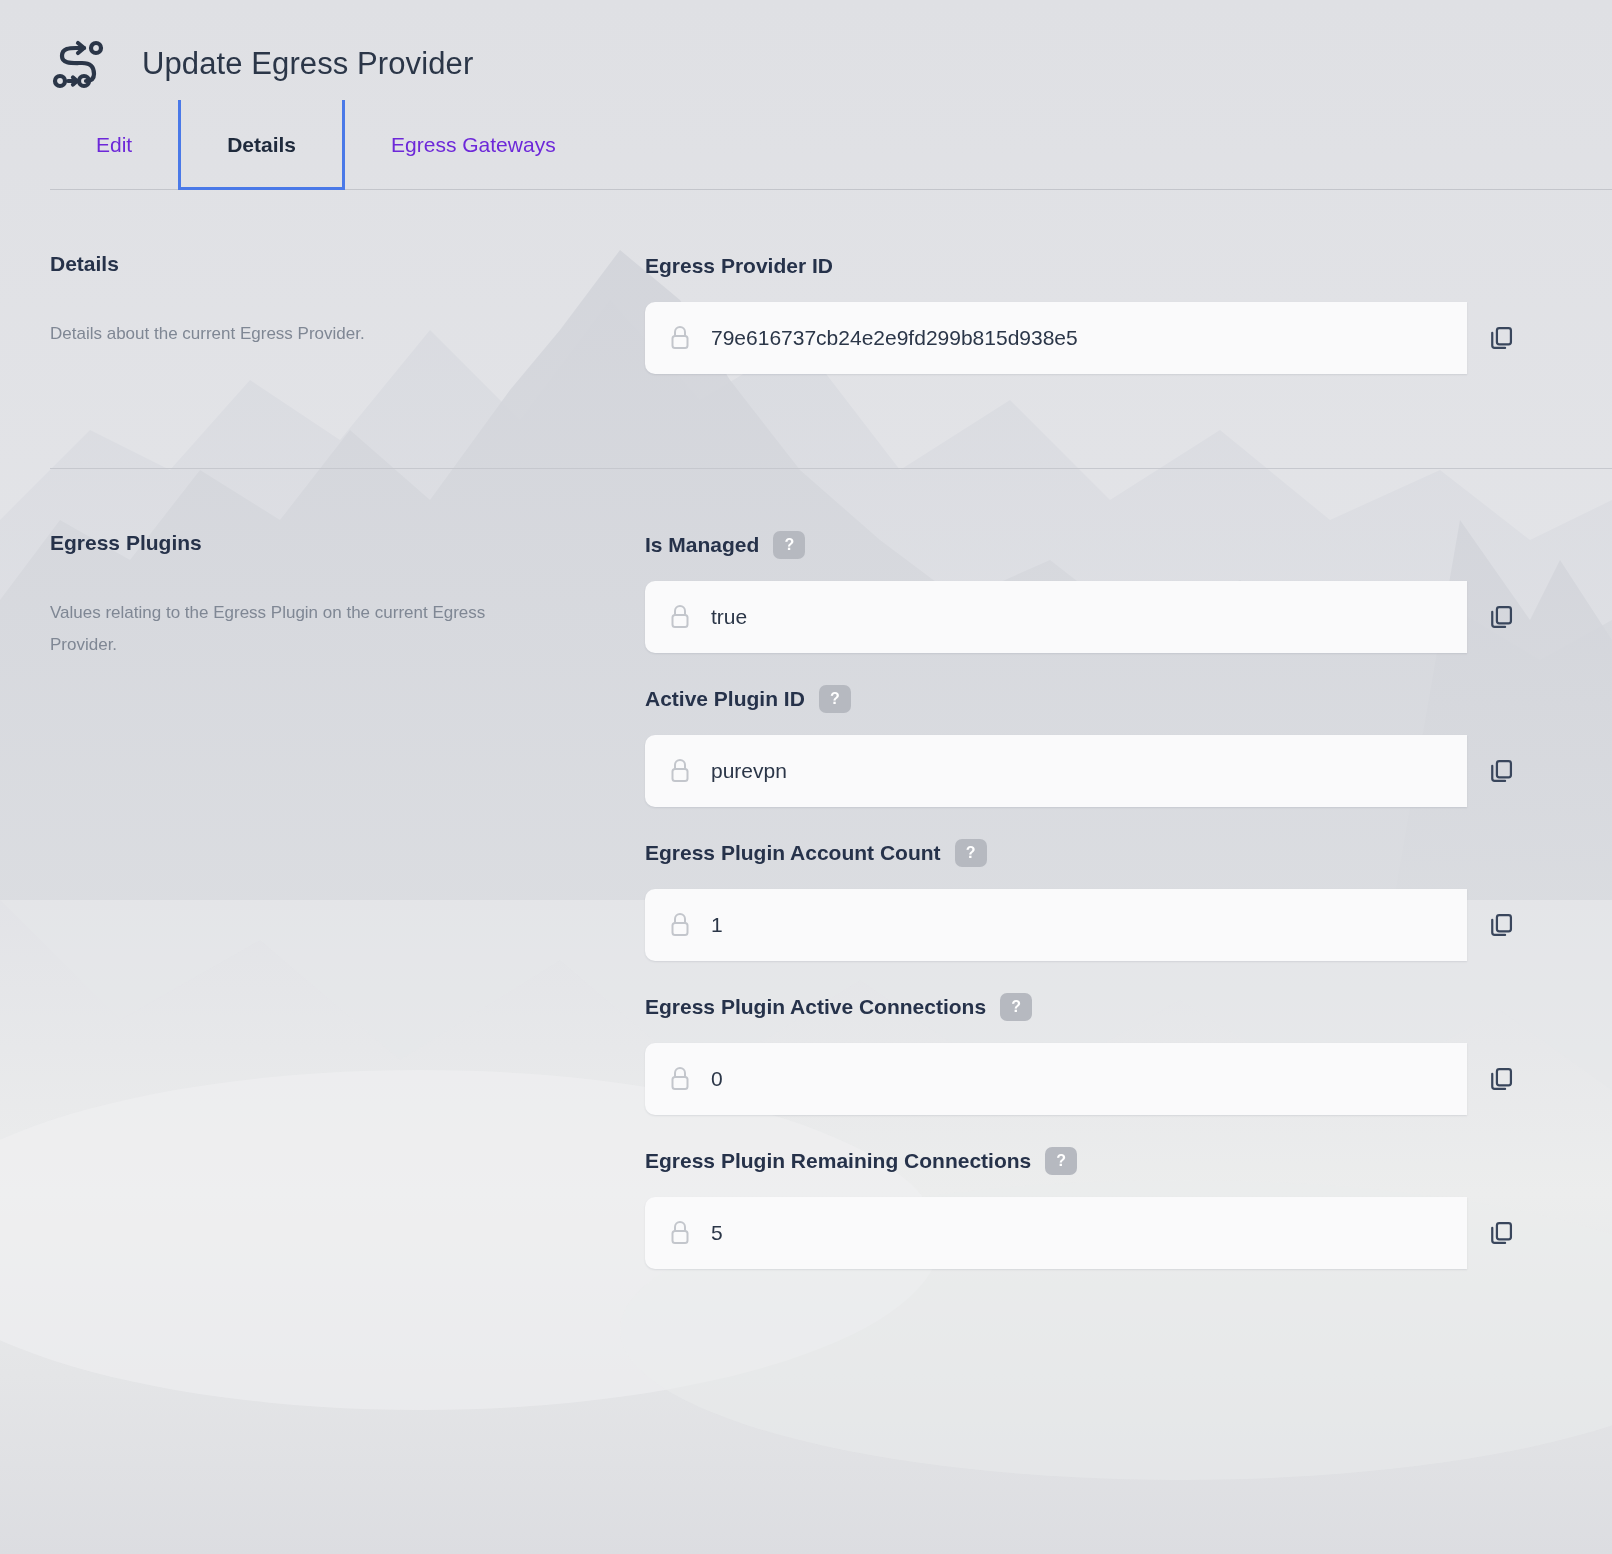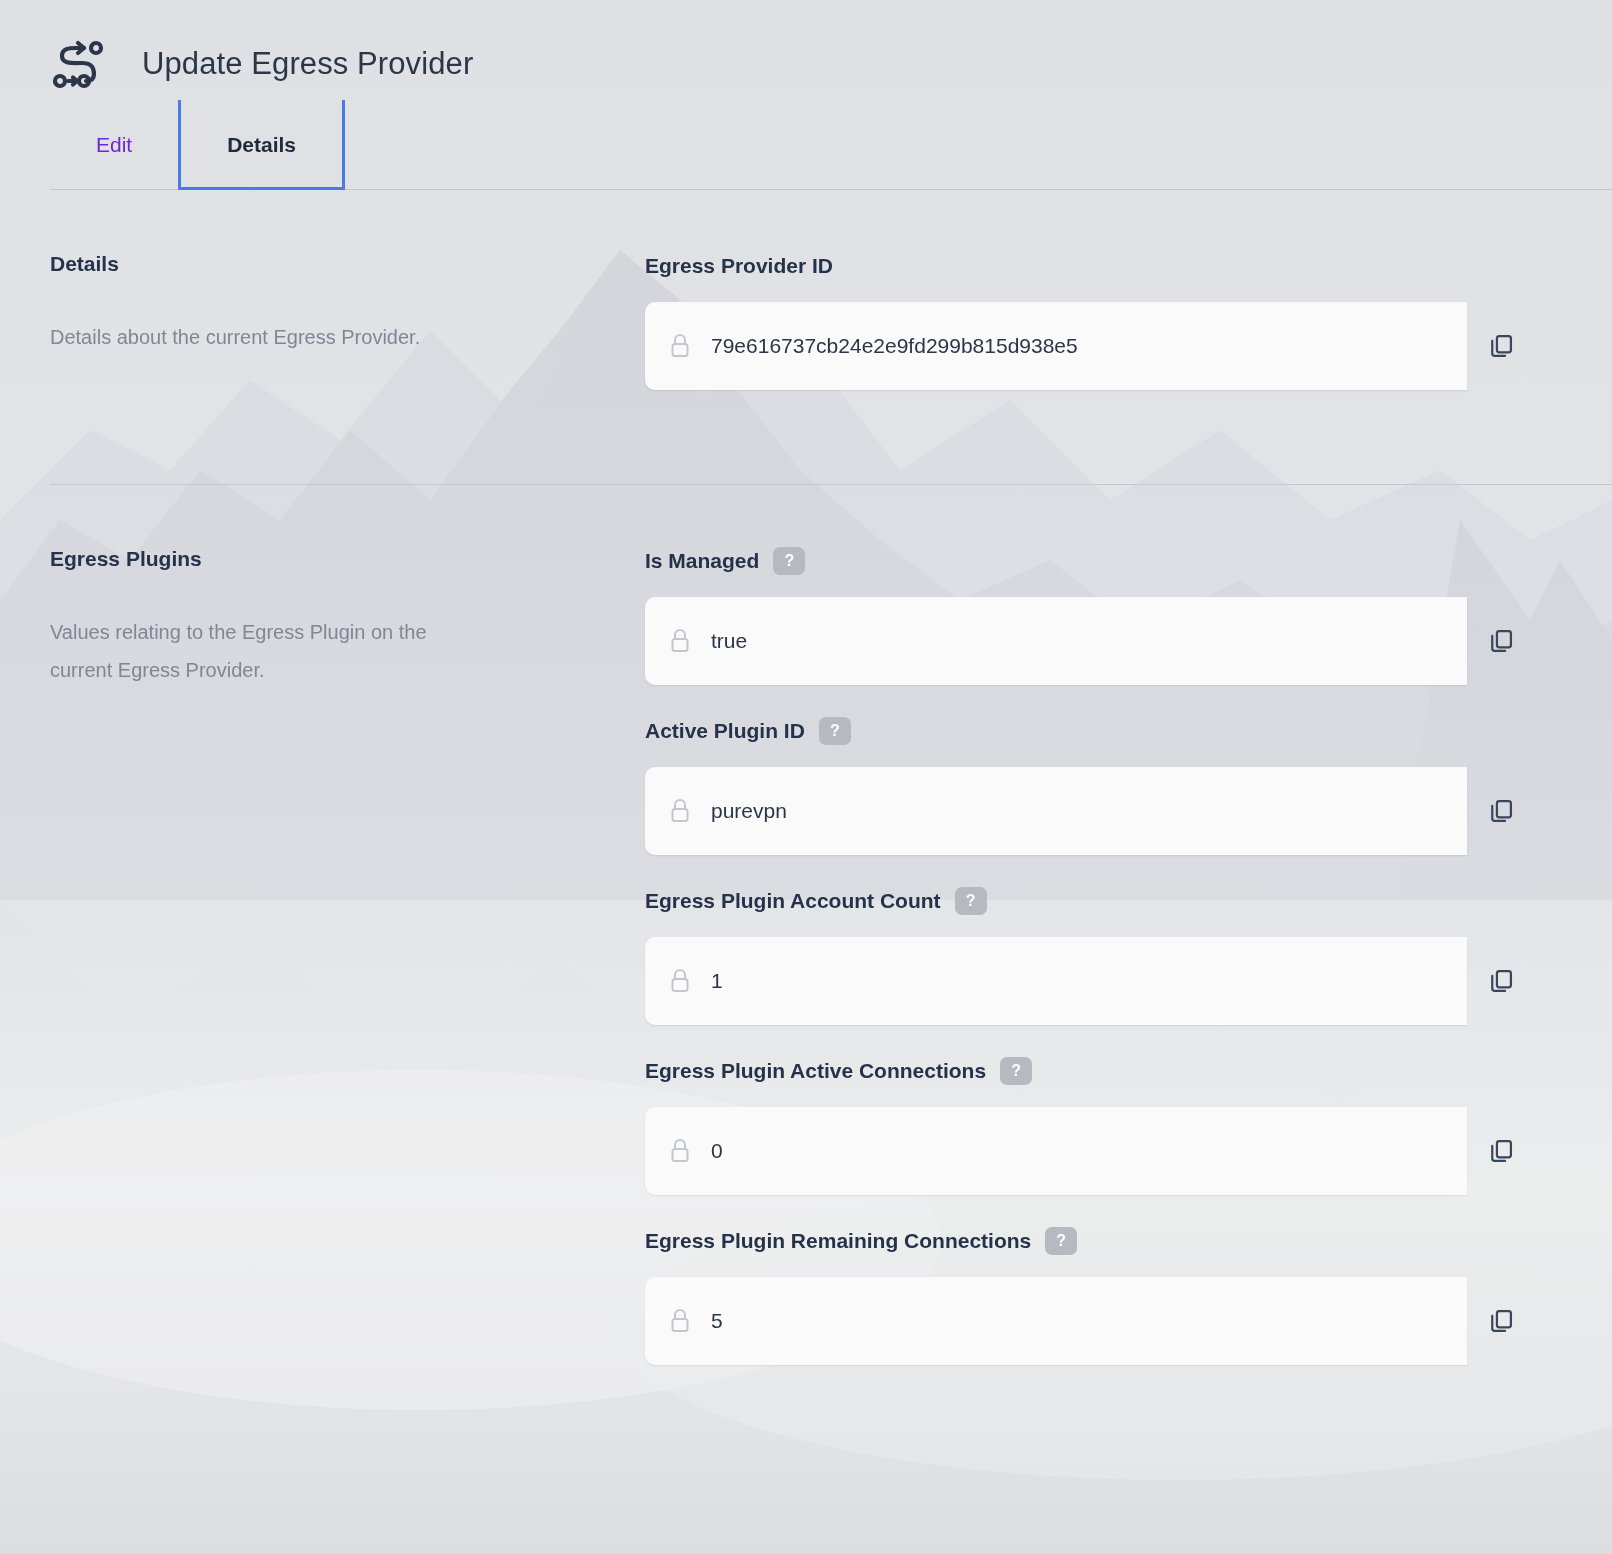--- a/index.html
+++ b/index.html
@@ -103,21 +103,21 @@
     flex: none;
     padding-top: 62px;
   }
   .section-title {
     font-size: 21px;
     font-weight: 700;
     color: #26324a;
     margin-bottom: 42px;
   }
   .section-desc {
-    font-size: 20px;
+    font-size: 17px;
     line-height: 1.9;
     color: #7f8794;
     max-width: 440px;
   }
   .section-right {
     flex: 1;
     padding-top: 62px;
     padding-right: 77px;
   }
 
@@ -153,21 +153,21 @@
     display: flex;
     align-items: center;
     justify-content: center;
     cursor: pointer;
     flex: none;
   }
 
   .input-row {
     display: flex;
     align-items: stretch;
-    height: 88px;
+    height: 72px;
   }
   .input-box {
     flex: 1;
     background: #fafafb;
     border-radius: 10px 0 0 10px;
     display: flex;
     align-items: center;
     gap: 20px;
     padding: 0 24px;
     box-shadow: 0 1px 2px rgba(40,48,66,.10);
@@ -249,20 +249,21 @@
       <circle cx="10" cy="43" r="5" stroke="#2b3648" stroke-width="4.2" fill="none"></circle>
       <circle cx="34" cy="43" r="5" stroke="#2b3648" stroke-width="4.2" fill="none"></circle>
       <path d="M18 43 L27 43 M27 43 l-4 -3.5 M27 43 l-4 3.5" stroke="#2b3648" stroke-width="4.2" stroke-linecap="round" stroke-linejoin="round" fill="none"></path>
     </svg>
     <div class="page-title">Update Egress Provider</div>
   </div>
 
   <div class="tabbar">
     <button class="tab">Edit</button>
     <button class="tab active">Details</button>
+    <button class="tab">Egress Gateways</button>
   </div>
 
   <div class="section">
     <div class="section-left">
       <div class="section-title">Details</div>
       <div class="section-desc">Details about the current Egress Provider.</div>
     </div>
     <div class="section-right">
 
       <div class="field">

